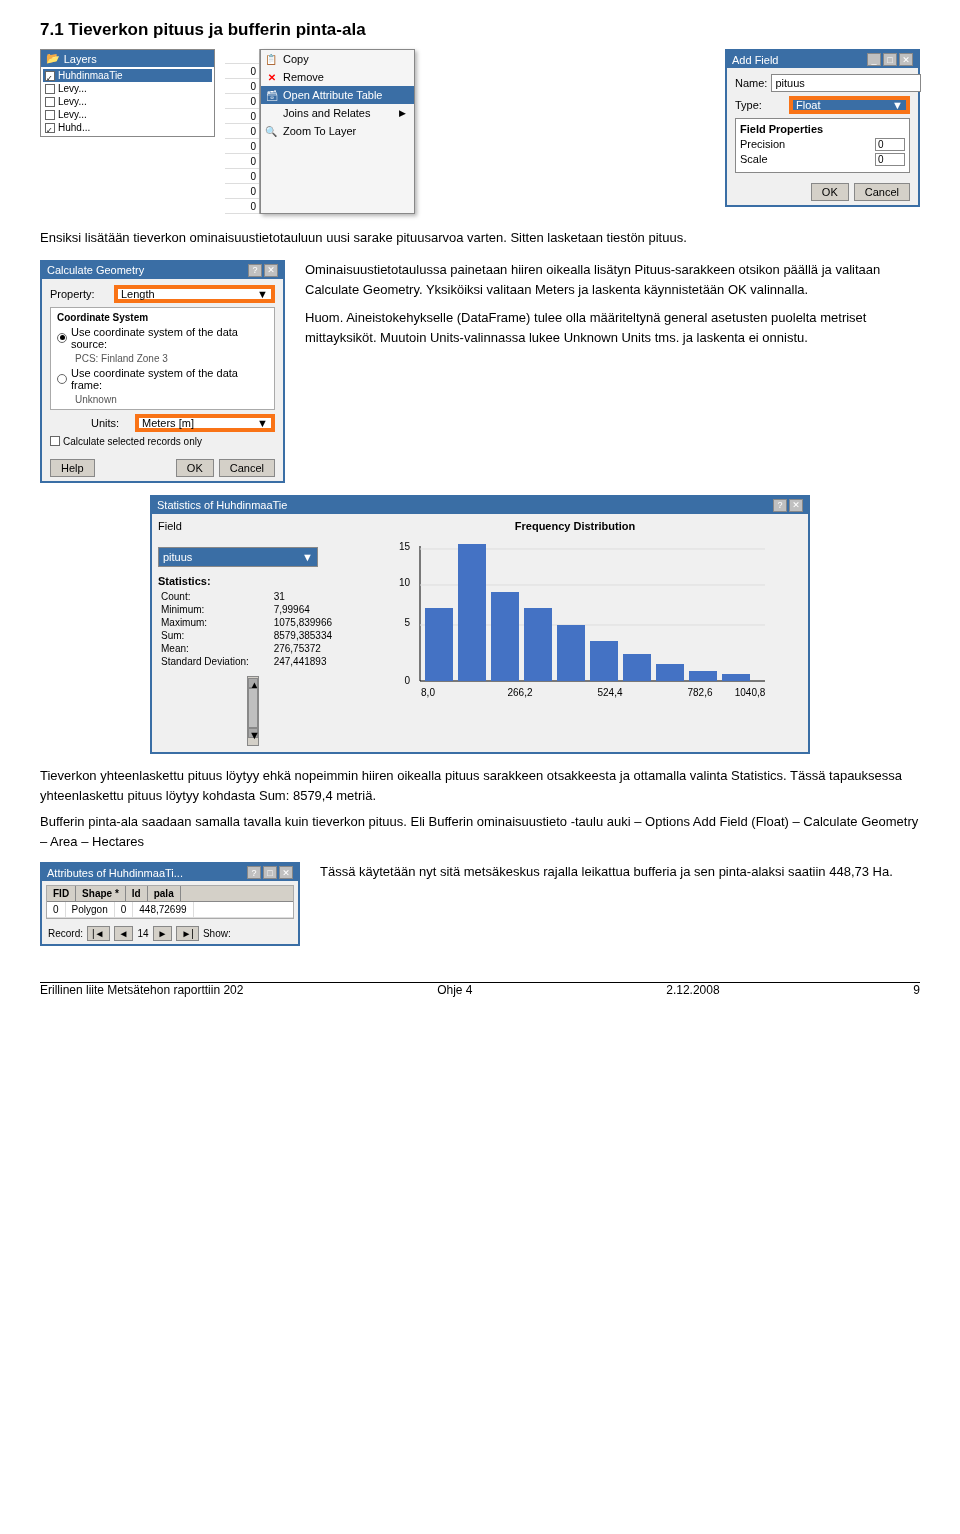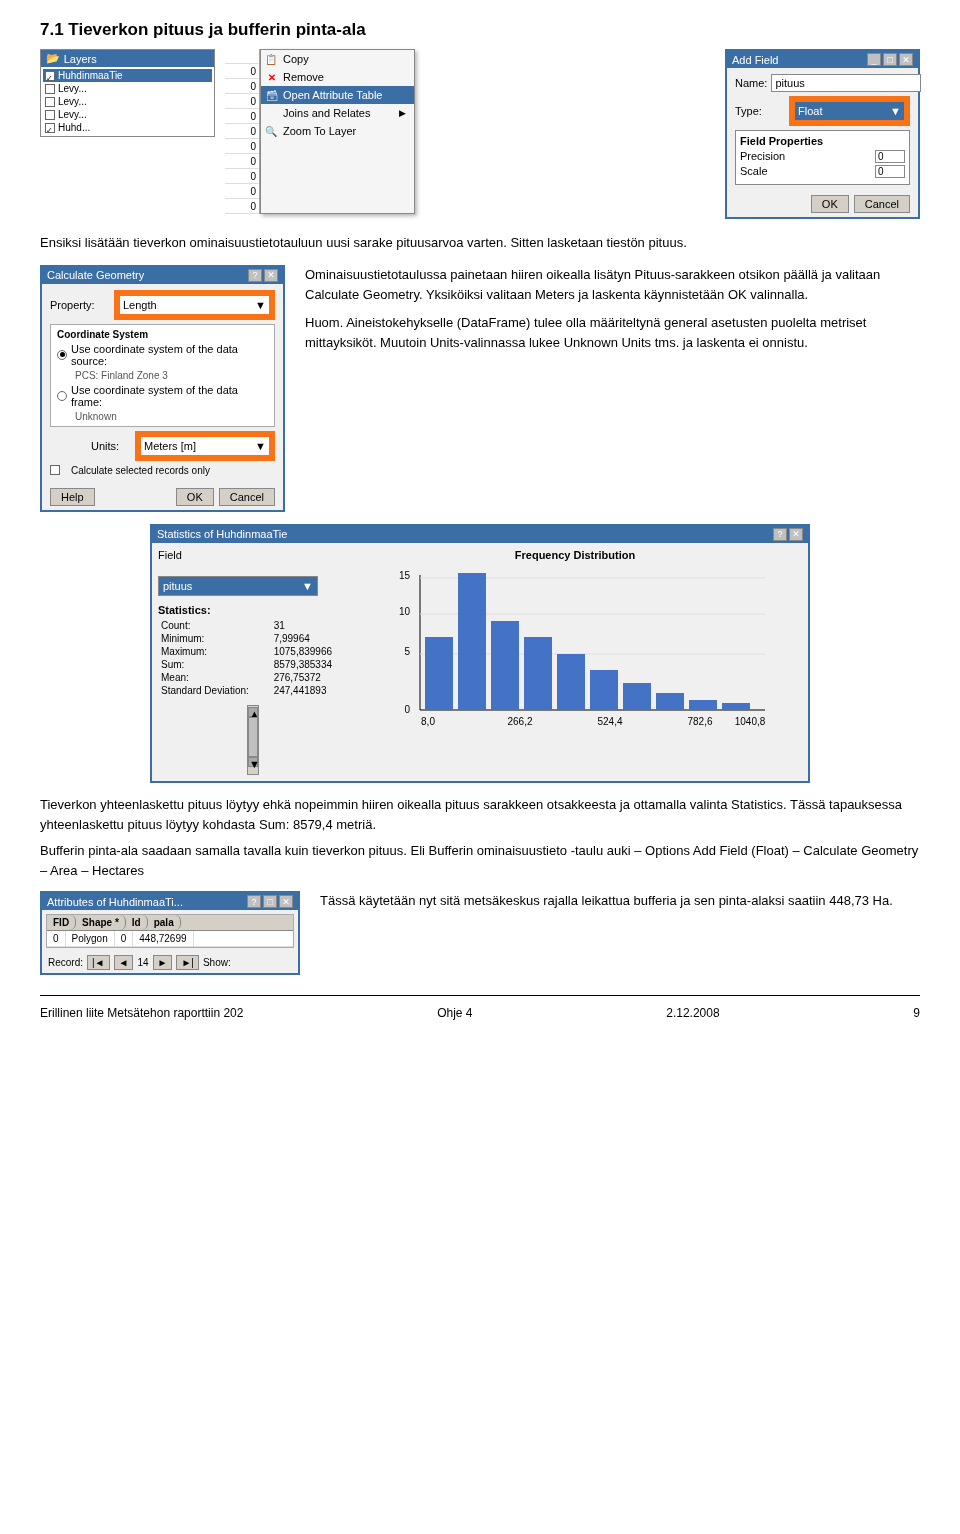--- a/index.html
+++ b/index.html
@@ -153,26 +153,26 @@
     .form-input {
       flex: 1;
       border: 1px solid #888;
       background: #fff;
       padding: 1px 3px;
       font-size: 11px;
       height: 18px;
     }
     .form-select {
       flex: 1;
-      border: 6px solid #f97316;
+      border: 4px solid #f97316;
       background: #3a6ea5;
       color: #fff;
       padding: 1px 3px;
       font-size: 11px;
-      height: 30px;
+      height: 18px;
       display: flex;
       align-items: center;
       justify-content: space-between;
     }
     .field-properties-section {
       border: 1px solid #888;
       background: #fff;
       margin-top: 4px;
       padding: 4px;
     }
@@ -247,21 +247,21 @@
       margin-bottom: 4px;
     }
     .section-box-title {
       font-size: 10px;
       font-weight: bold;
       margin-bottom: 3px;
     }
     .checkbox-row {
       display: flex;
       align-items: center;
-      gap: 11px;
+      gap: 3px;
       font-size: 10px;
       margin-bottom: 2px;
     }
     .cb { width: 10px; height: 10px; border: 1px solid #666; background: #fff; flex-shrink: 0; }
 
     
     .right-text {
       flex: 1;
       font-size: 13px;
       line-height: 1.55;
@@ -353,21 +353,20 @@
     .attrs-header {
       display: flex;
       background: #d4d0c8;
       border-bottom: 1px solid #888;
     }
     .attrs-th {
       padding: 2px 6px;
       border-right: 1px solid #888;
       font-size: 10px;
       font-weight: bold;
-      border-radius: 6px;
     }
     .attrs-row {
       display: flex;
       border-bottom: 1px solid #ddd;
     }
     .attrs-td {
       padding: 2px 6px;
       border-right: 1px solid #ddd;
       font-size: 10px;
     }
@@ -384,33 +383,33 @@
       padding: 1px 4px;
       font-size: 10px;
       cursor: pointer;
     }
 
     
     .bottom-section {
       display: flex;
       gap: 20px;
       align-items: flex-start;
-      margin-bottom: 20px;
+      margin-bottom: 36px;
     }
     .bottom-right-text {
       flex: 1;
       font-size: 13px;
       line-height: 1.55;
     }
 
     
     .page-footer {
       border-top: 1px solid #000;
       margin-top: 0;
-      padding-top: 10px;
+      padding-top: 0;
       display: flex;
       justify-content: space-between;
       align-items: center;
       font-size: 12px;
     }
 
     
     .screens-left { width: 175px; flex-shrink: 0; }
     .screens-right { width: 195px; flex-shrink: 0; }
 

